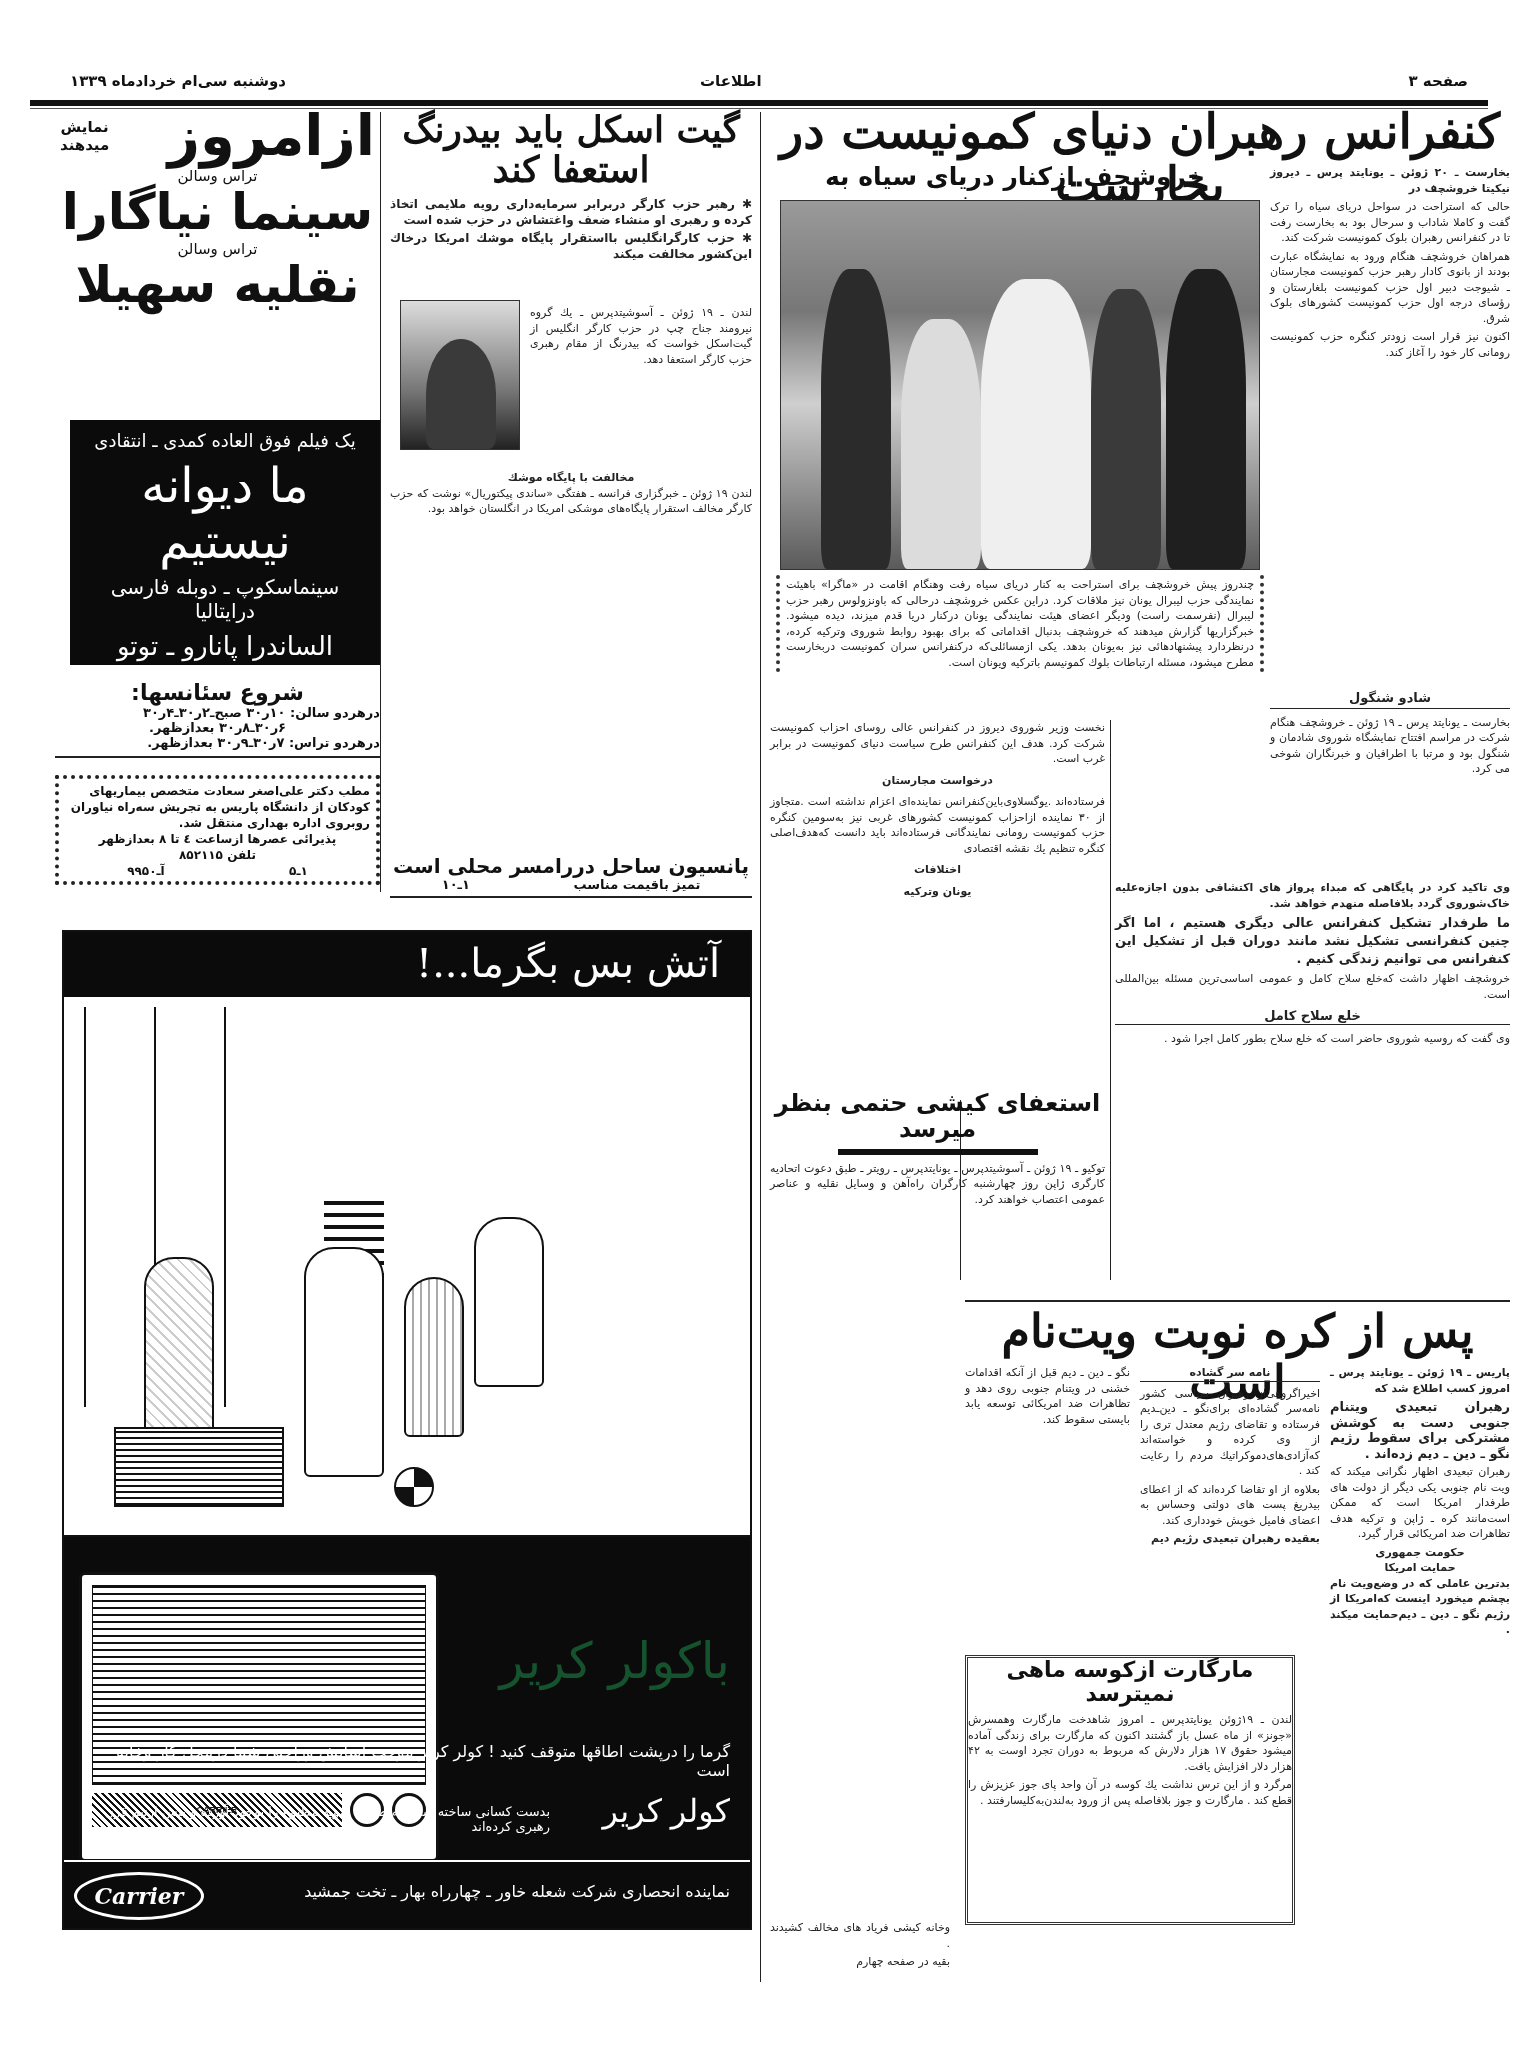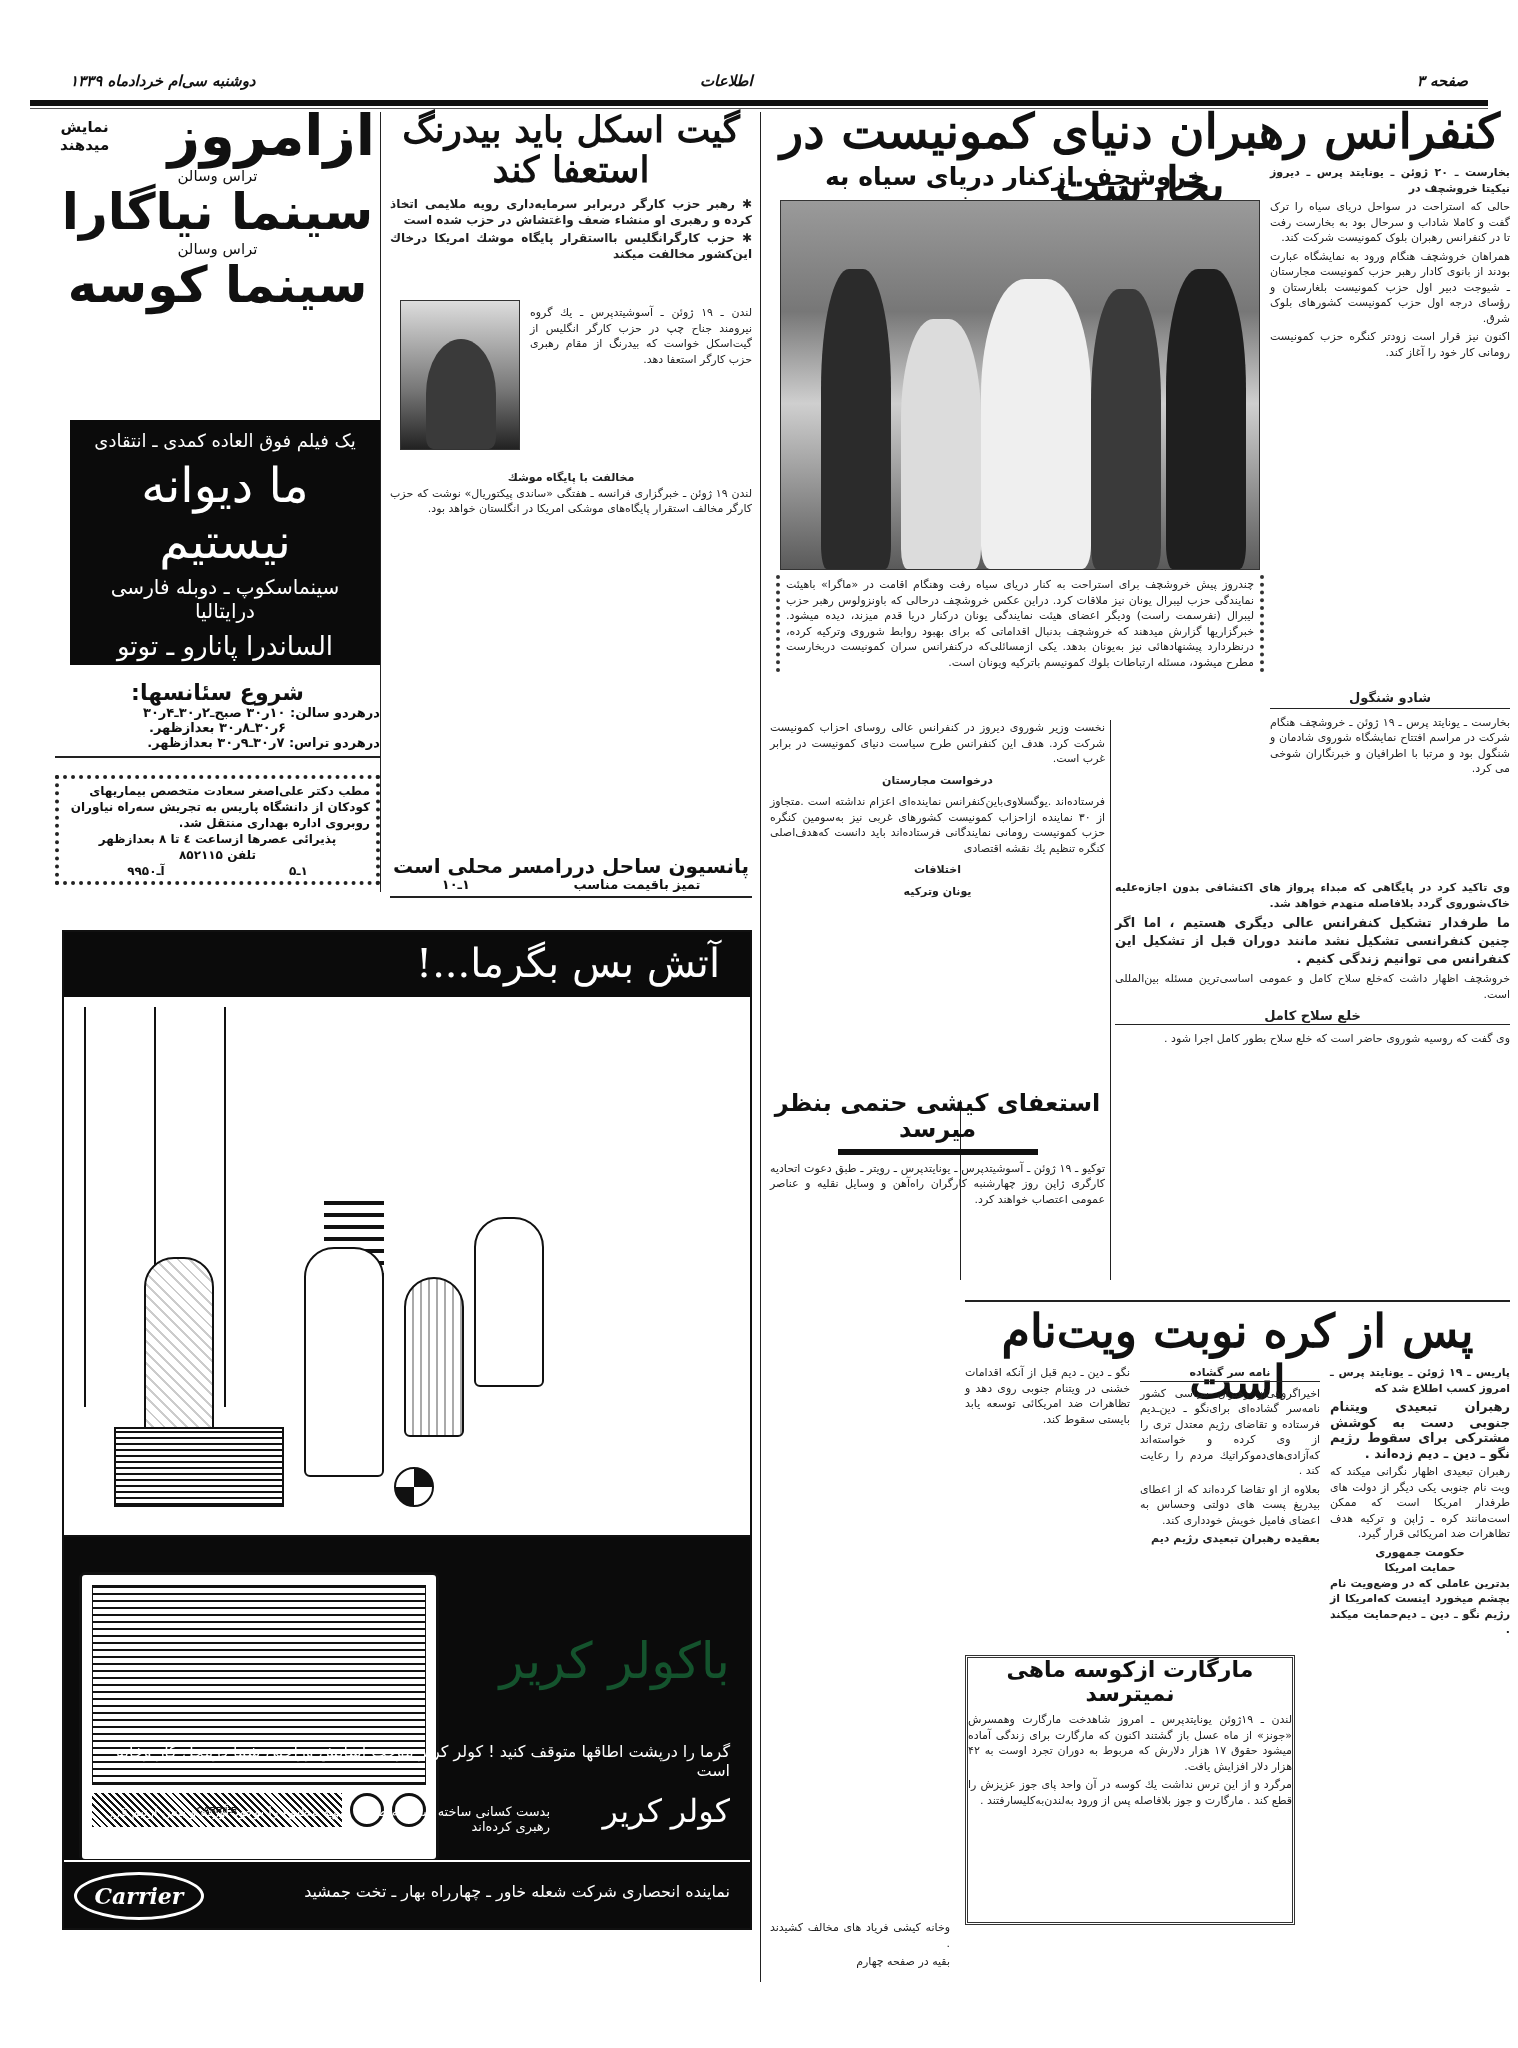--- a/index.html
+++ b/index.html
@@ -1,21 +1,21 @@
 <!DOCTYPE html>
 <html lang="fa" dir="rtl"><head>
 <meta charset="utf-8">
 <style>
   * { box-sizing: border-box; margin: 0; padding: 0; }
   html, body { width: 1518px; height: 2048px; background: #ffffff; overflow: hidden; }
   body { position: relative; font-family: "DejaVu Sans", sans-serif; color: #111; direction: rtl; }
 
   .abs { position: absolute; }
   .masthead { left: 0; top: 60px; width: 1518px; height: 60px; }
-  .mh-text { position: absolute; top: 12px; font-size: 15px; font-weight: bold; font-style: italic; }
+  .mh-text { position: absolute; top: 12px; font-size: 15px; font-weight: bold; }
   .mh-rule { position: absolute; left: 30px; right: 30px; top: 40px; height: 6px; background: #111; }
   .mh-rule2 { position: absolute; left: 30px; right: 30px; top: 48px; height: 1px; background: #555; }
 
   .vrule { position: absolute; width: 1px; background: #222; }
 
   .head-xl { font-weight: bold; line-height: 1.1; text-align: center; }
   .bodytext { font-size: 11px; line-height: 15.5px; text-align: justify; color: #222; }
   .bodytext p { margin-bottom: 3px; }
   .bold { font-weight: bold; }
 
@@ -158,21 +158,21 @@
   <div style="display:flex; align-items:center; justify-content:space-between;">
     <div class="head-xl" style="font-size:56px;">ازامروز</div>
     <div style="font-size:15px; font-weight:bold; text-align:center;">
       <div>نمایش</div>
       <div>میدهند</div>
     </div>
   </div>
   <div style="text-align:center; font-size:15px;">تراس وسالن</div>
   <div class="head-xl" style="font-size:50px;">سینما نیاگارا</div>
   <div style="text-align:center; font-size:15px;">تراس وسالن</div>
-  <div class="head-xl" style="font-size:50px;">سینما کوسه</div>
+  <div class="head-xl" style="font-size:50px;">نقلیه سهیلا</div>
 </div>
 <div class="abs blackbox" style="left:70px; top:420px; width:310px; height:245px; padding:10px 8px; text-align:center;">
   <div style="font-size:18px;">یک فیلم فوق العاده کمدی ـ انتقادی</div>
   <div style="font-size:48px; font-family:'DejaVu Serif',serif; margin:6px 0;">ما دیوانه نیستیم</div>
   <div style="font-size:20px;">سینماسکوپ ـ دوبله فارسی درایتالیا</div>
   <div style="font-size:26px; margin-top:8px;">الساندرا پانارو ـ توتو</div>
 </div>
 <div class="abs" style="left:55px; top:680px; width:325px; border-bottom:2px solid #222; padding-bottom:6px;">
   <div style="font-size:22px; font-weight:bold; text-align:center;">شروع سئانسها:</div>
   <div style="font-size:13px; font-weight:bold;">درهردو سالن: ۱۰ر۳۰ صبح‌ـ۲ر۳۰ـ۴ر۳۰</div>

